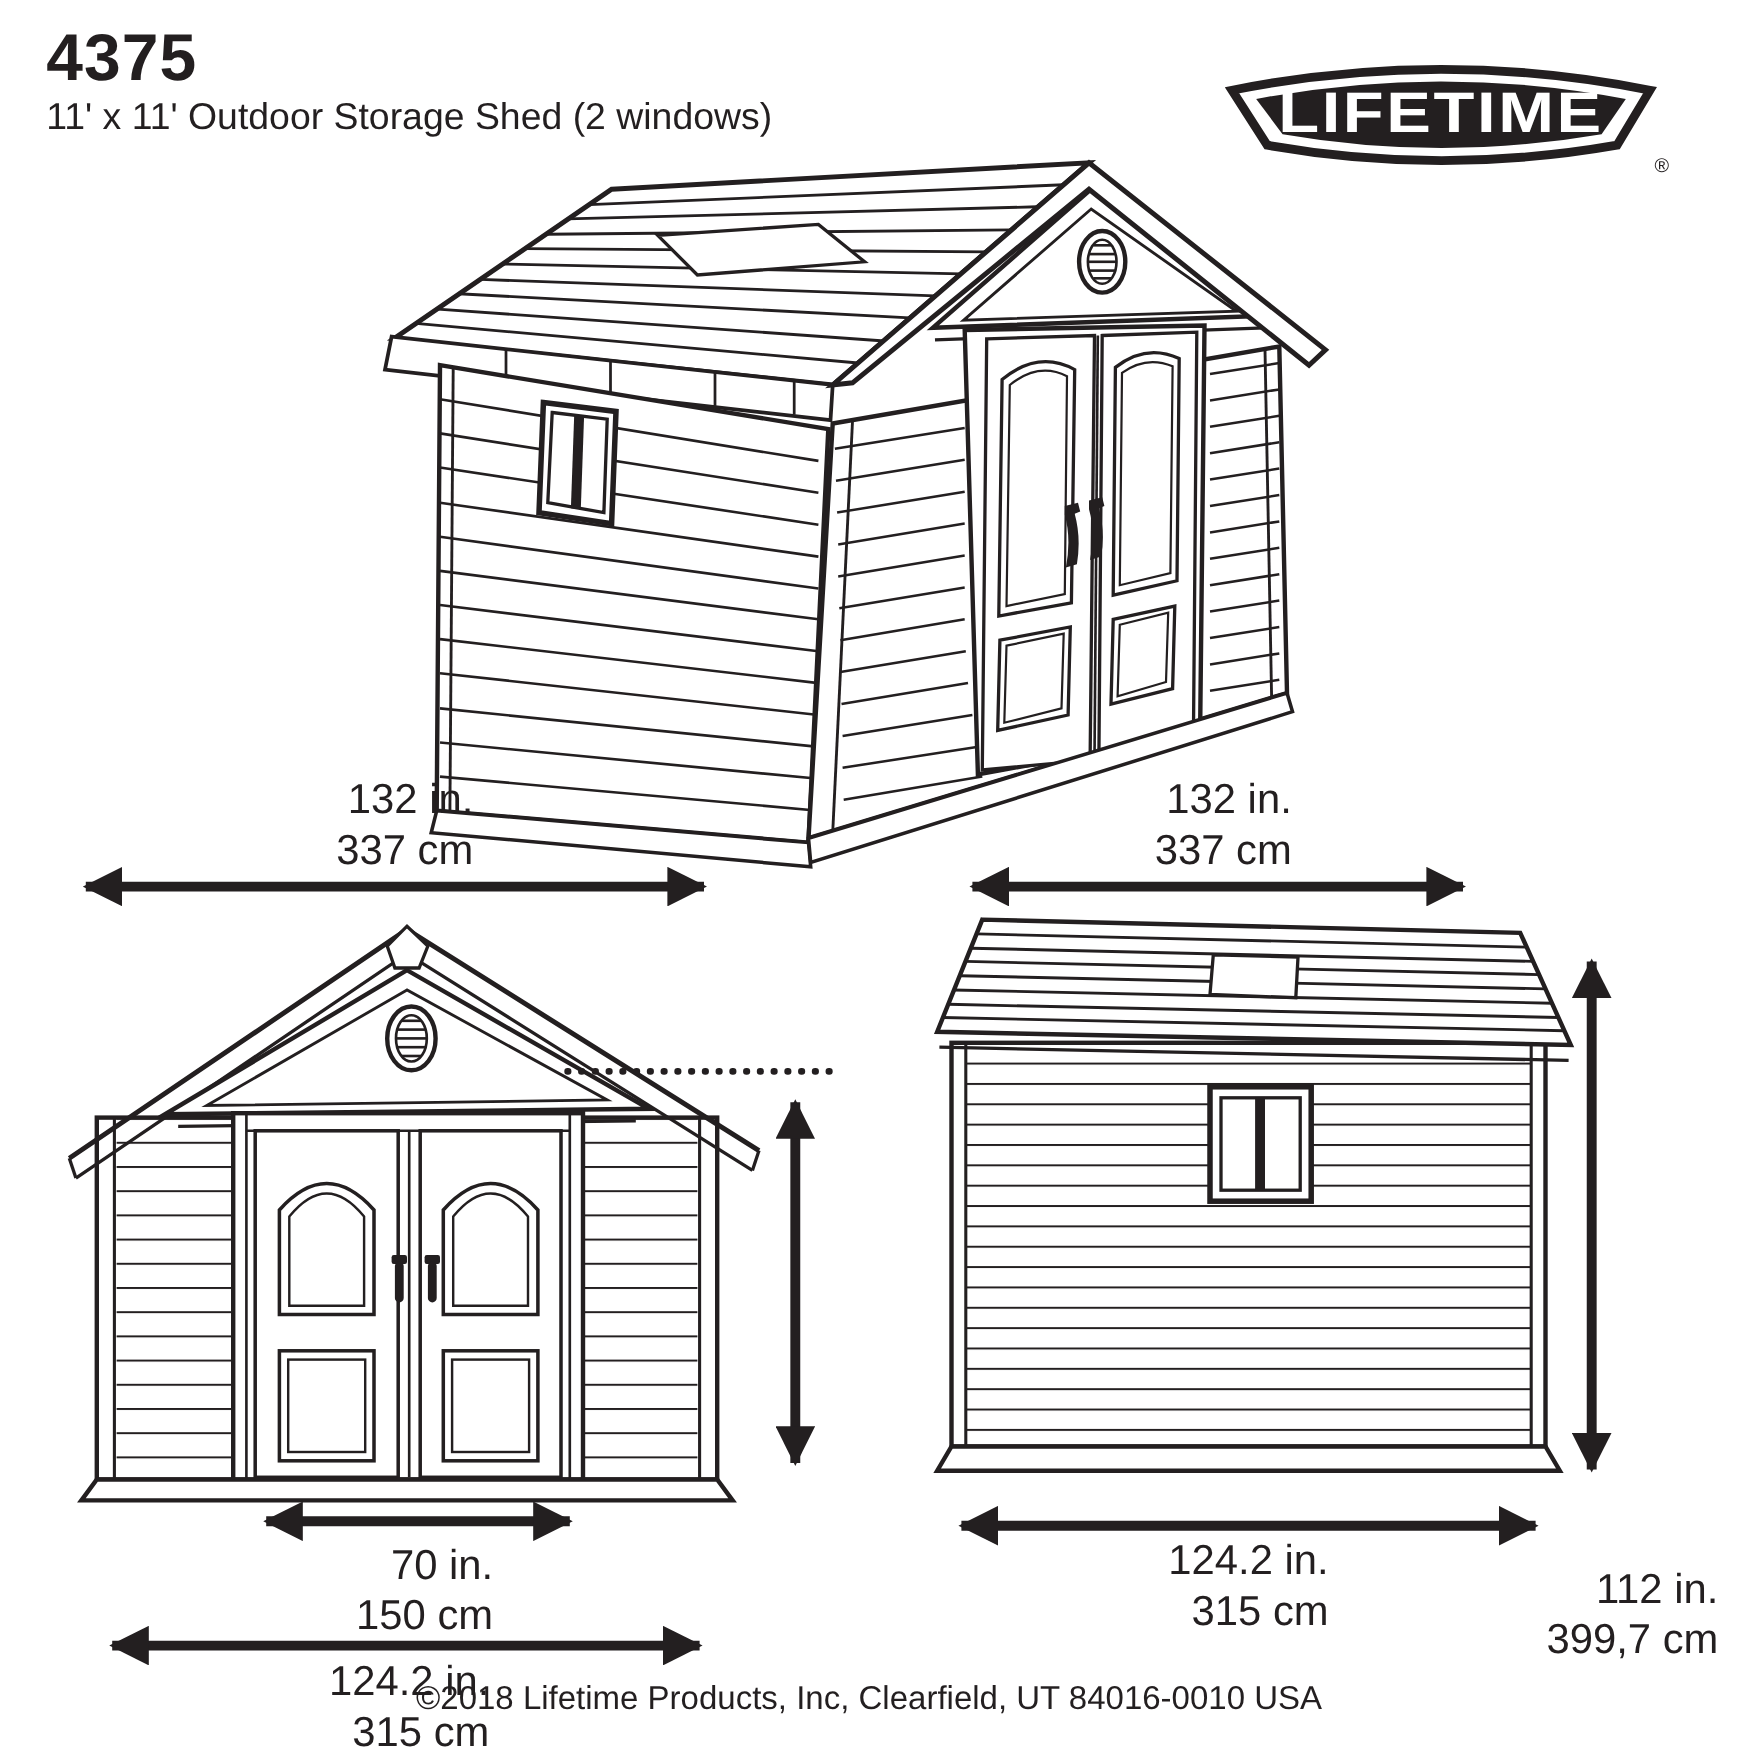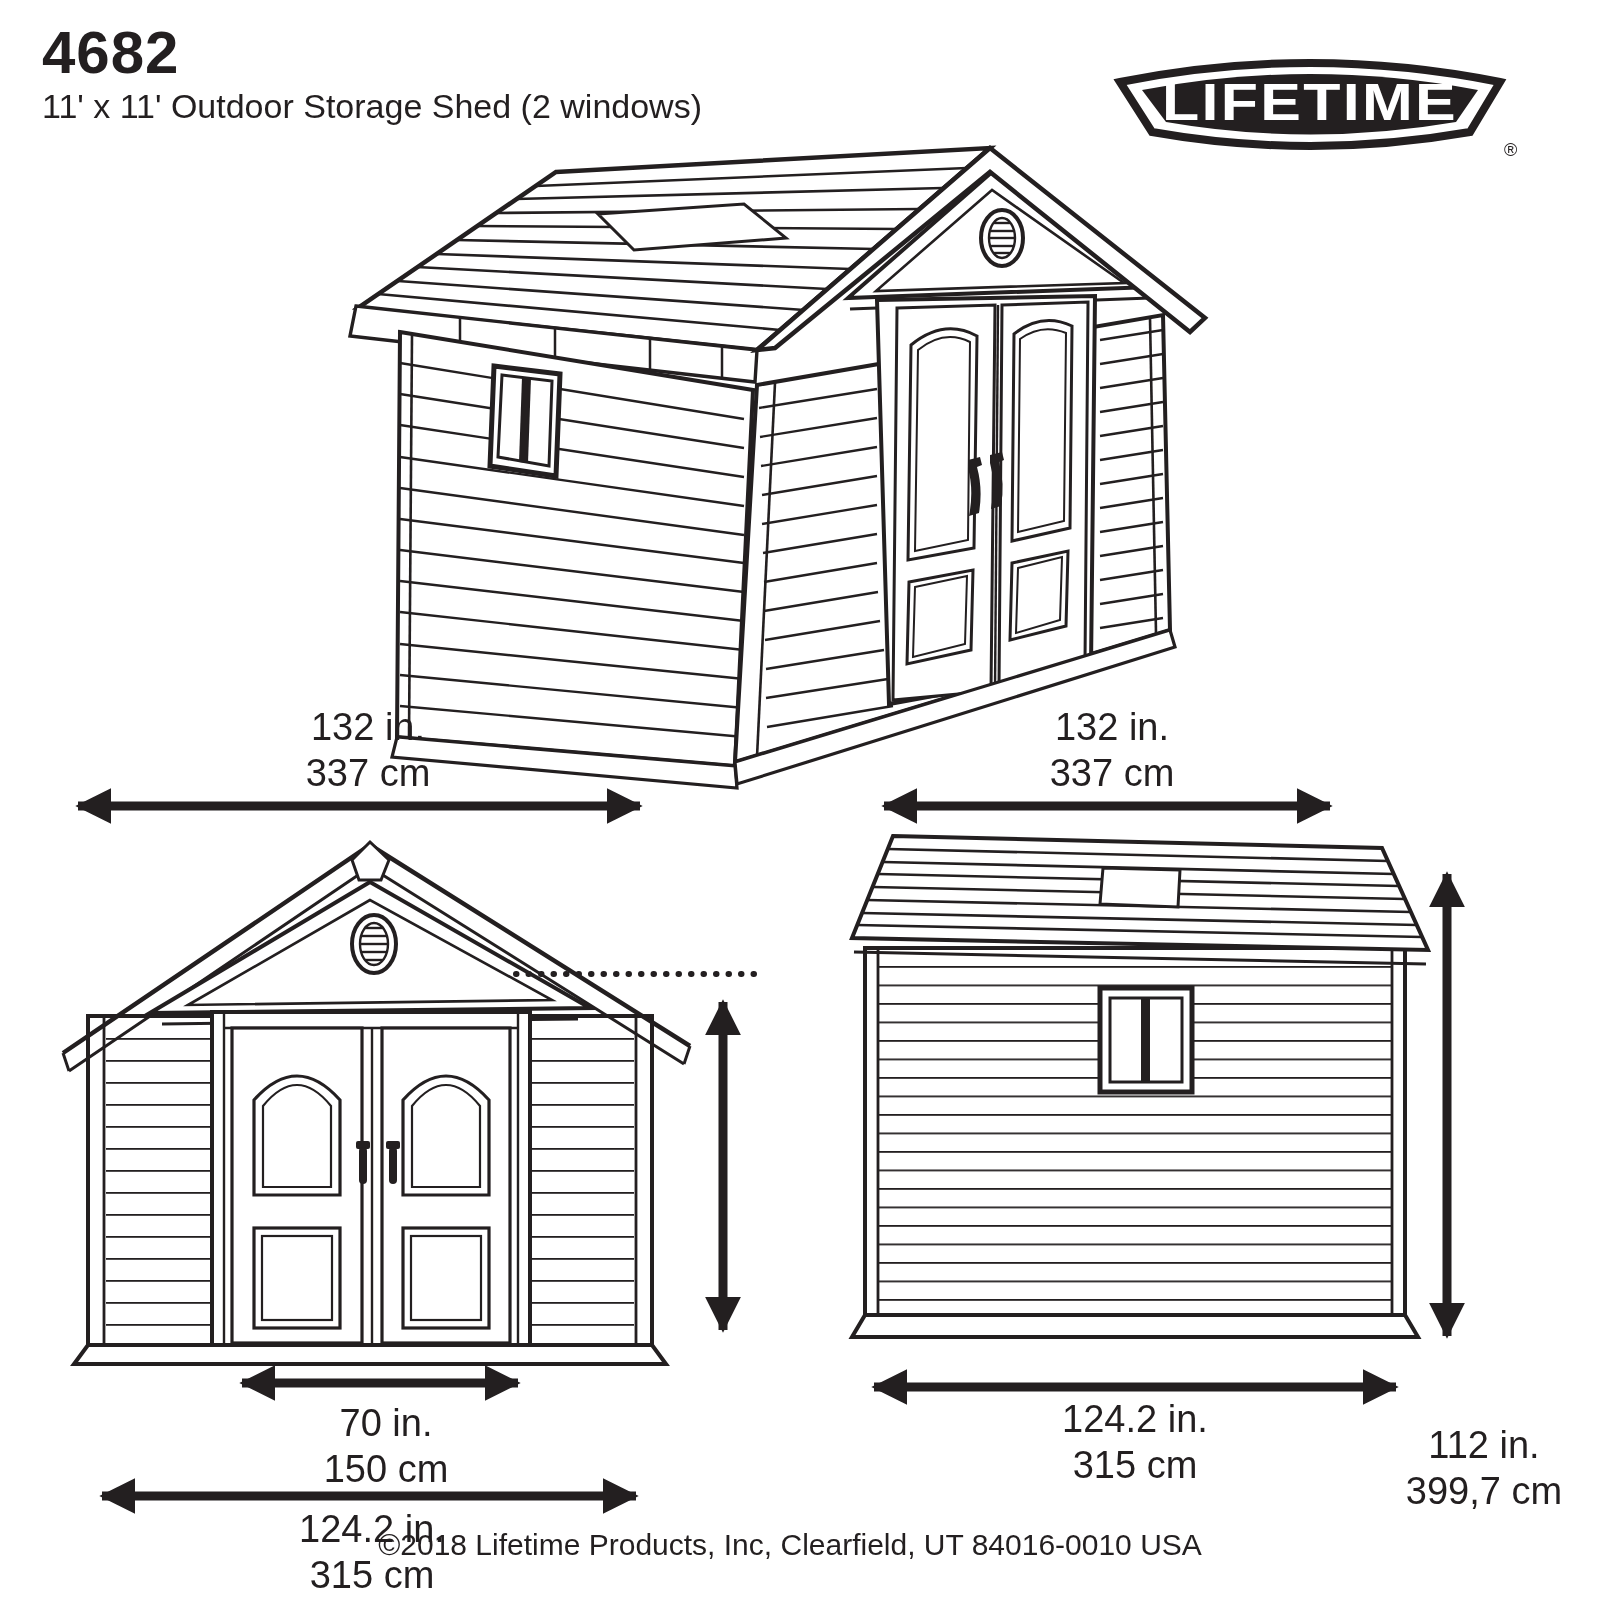--- a/index.html
+++ b/index.html
@@ -7,21 +7,21 @@
     width:1600px;height:1600px;background:#ffffff;
     font-family:"Liberation Sans",sans-serif;color:#231f20;
     position:relative;overflow:hidden;
   }
   .stage{position:absolute;left:0;top:0;width:1600px;height:1600px;}
   .title-block{position:absolute;left:42px;top:22px;}
   .model-number{font-size:60px;font-weight:bold;line-height:62px;letter-spacing:1px;}
   .subtitle{font-size:34px;line-height:40px;margin-top:2px;}
   .dim-label{
     position:absolute;transform:translateX(-50%);
-    text-align:center;font-size:38px;line-height:46px;white-space:nowrap;
+    text-align:right;font-size:38px;line-height:46px;white-space:nowrap;
   }
   .copyright{
     position:absolute;transform:translateX(-50%);
     font-size:30px;white-space:nowrap;
   }
   svg{position:absolute;left:0;top:0;}
   .ln{stroke:#231f20;fill:none;}
   .wh{stroke:#231f20;fill:#ffffff;}
   .ink{fill:#231f20;stroke:none;}
 </style>
@@ -270,21 +270,21 @@
   </svg>
 
   <svg width="420" height="140" viewBox="0 0 420 140" style="left:1100px;top:30px;">
     <path d="M 20,52 Q 210,14 400,52 L 370,102 Q 210,130 52,102 Z" fill="#ffffff" stroke="#231f20" stroke-width="8"></path>
     <path d="M 42,60 Q 210,28 378,60 L 356,92 Q 210,117 66,92 Z" fill="#231f20" stroke="none"></path>
     <text x="210" y="90" text-anchor="middle" font-size="52" font-weight="bold" letter-spacing="2" textLength="296" lengthAdjust="spacingAndGlyphs" fill="#ffffff">LIFETIME</text>
     <text x="404" y="126" font-size="18" fill="#231f20">®</text>
   </svg>
 
   <div class="title-block">
-    <div class="model-number">4682</div>
+    <div class="model-number">4375</div>
     <div class="subtitle">11' x 11' Outdoor Storage Shed (2 windows)</div>
   </div>
 
   <div class="dim-label" style="left:368px;top:704px;">
     <div>132 in.</div>
     <div>337 cm</div>
   </div>
 
   <div class="dim-label" style="left:1112px;top:704px;">
     <div>132 in.</div>

